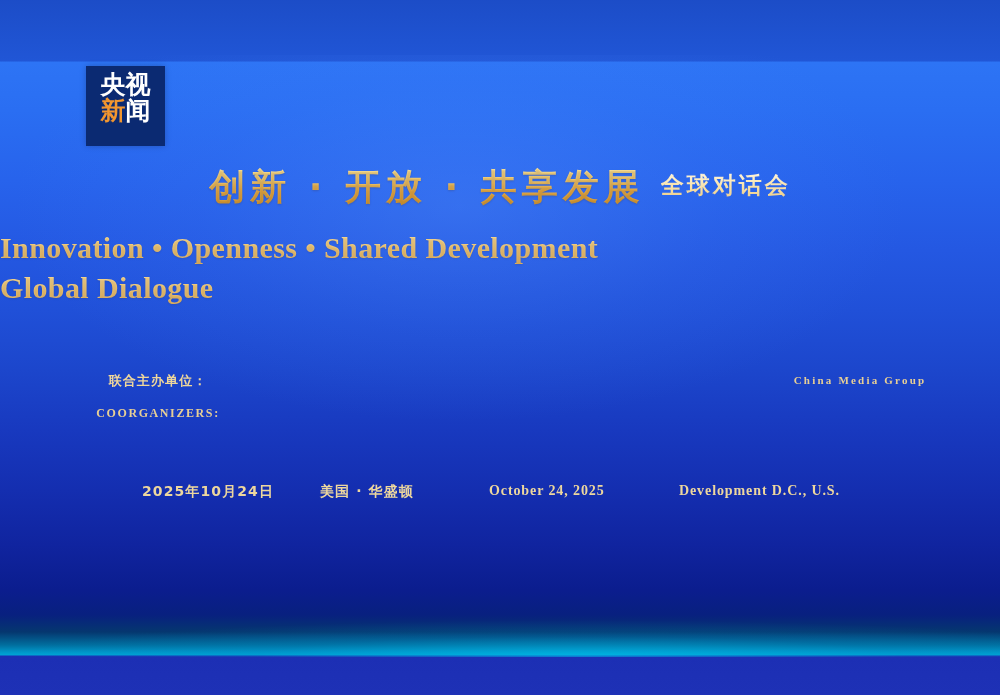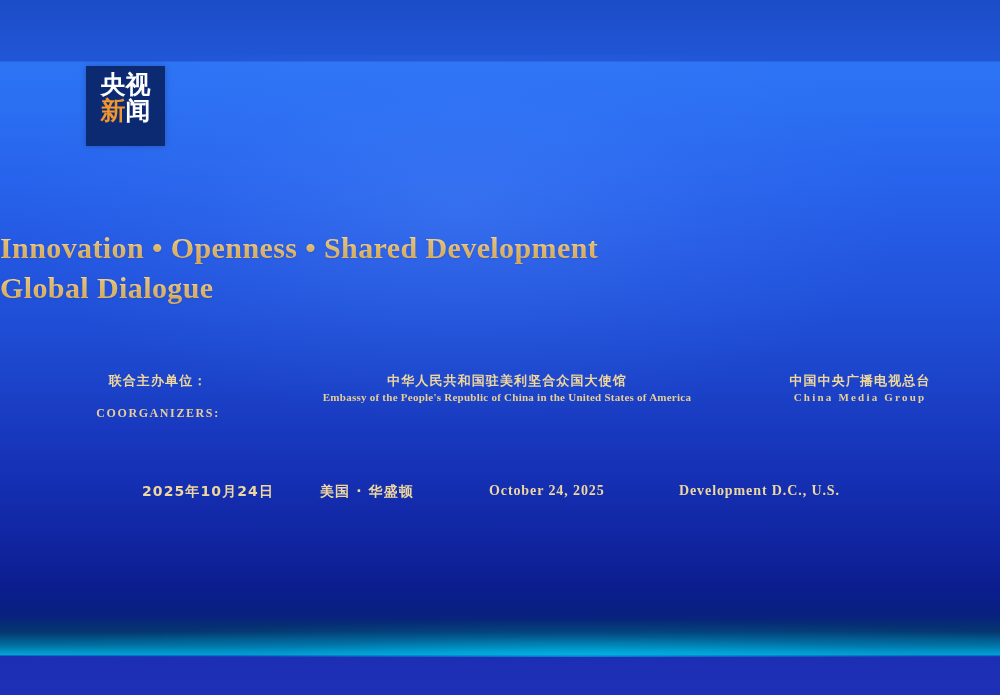--- a/index.html
+++ b/index.html
@@ -195,40 +195,38 @@
   <div id="logo">
     <div class="logo-row">
       <span class="logo-ch logo-white">央视</span>
     </div>
     <div class="logo-row">
       <span class="logo-ch logo-orange">新</span>
       <span class="logo-ch logo-white">闻</span>
     </div>
   </div>
 
+  <div id="title-cn">
+    <span id="title-cn-main">创新 · 开放 · 共享发展</span><span id="title-cn-sub">全球对话会</span>
+  </div>
 
   <div id="title-en">
     <div class="title-en-line">Innovation • Openness • Shared Development</div>
     <div class="title-en-line">Global Dialogue</div>
   </div>
 
   <div id="organizers">
 
     <div class="org-block" id="org-label">
       <div class="org-cn">联合主办单位：</div>
       <div class="org-en">COORGANIZERS:</div>
     </div>
 
-    <div class="org-block" id="org-embassy">
-      <div class="org-cn">中华人民共和国驻美利坚合众国大使馆</div>
-      <div class="org-en">Embassy of the People's Republic of China in the United States of America</div>
-    </div>
 
     <div class="org-block" id="org-cmg">
-      <div class="org-cn">中国中央广播电视总台</div>
       <div class="org-en">China Media Group</div>
     </div>
 
   </div>
 
   <div id="meta-row">
     <div class="meta-item meta-cn" id="meta-date-cn">2025年10月24日</div>
     <div class="meta-item meta-cn" id="meta-place-cn">美国 · 华盛顿</div>
     <div class="meta-item meta-en" id="meta-date-en">October 24, 2025</div>
     <div class="meta-item meta-en" id="meta-place-en">Development D.C., U.S.</div>

